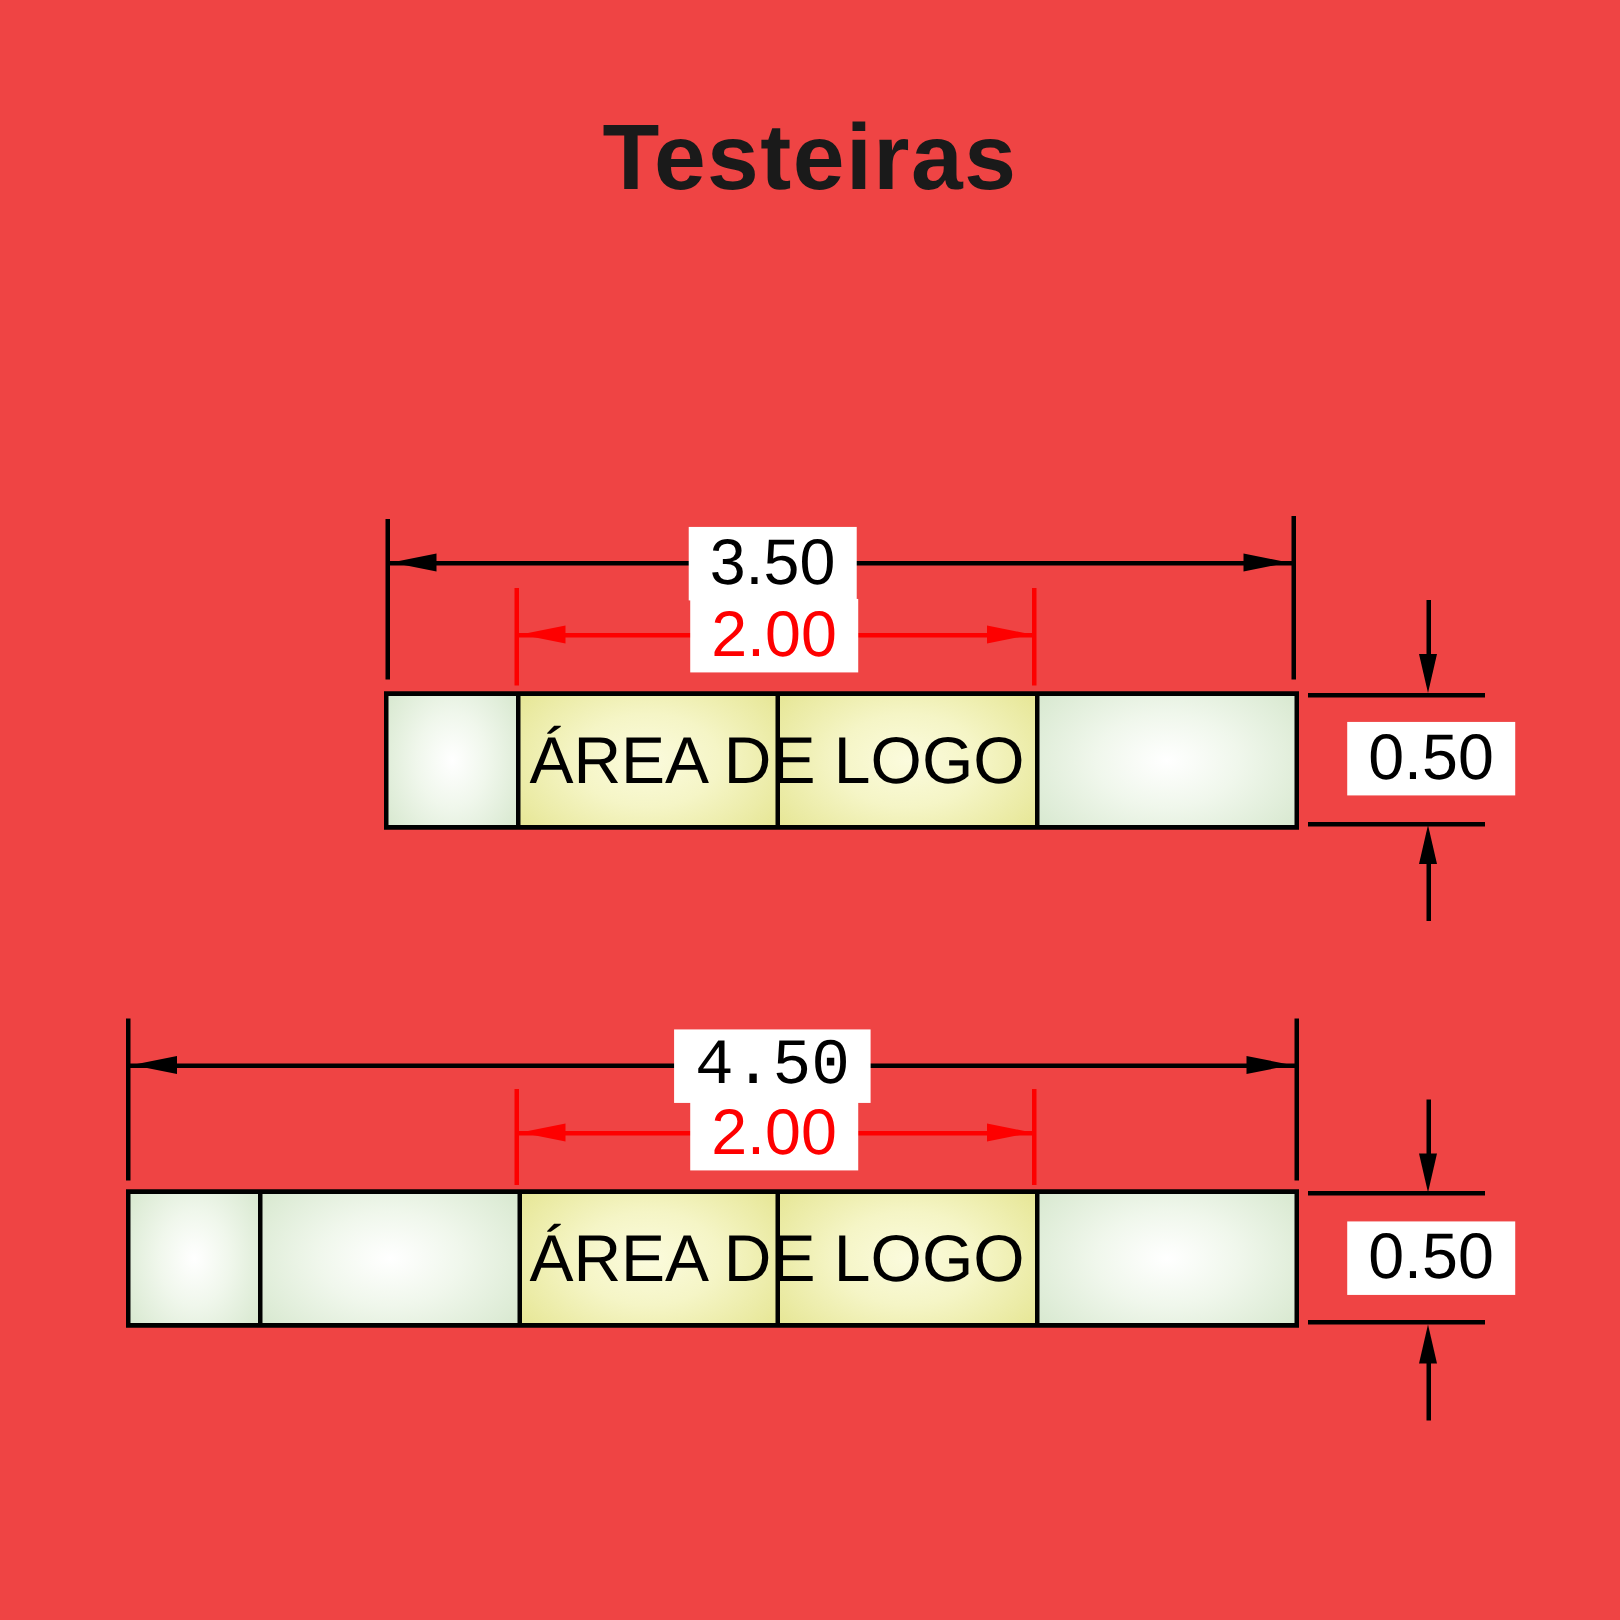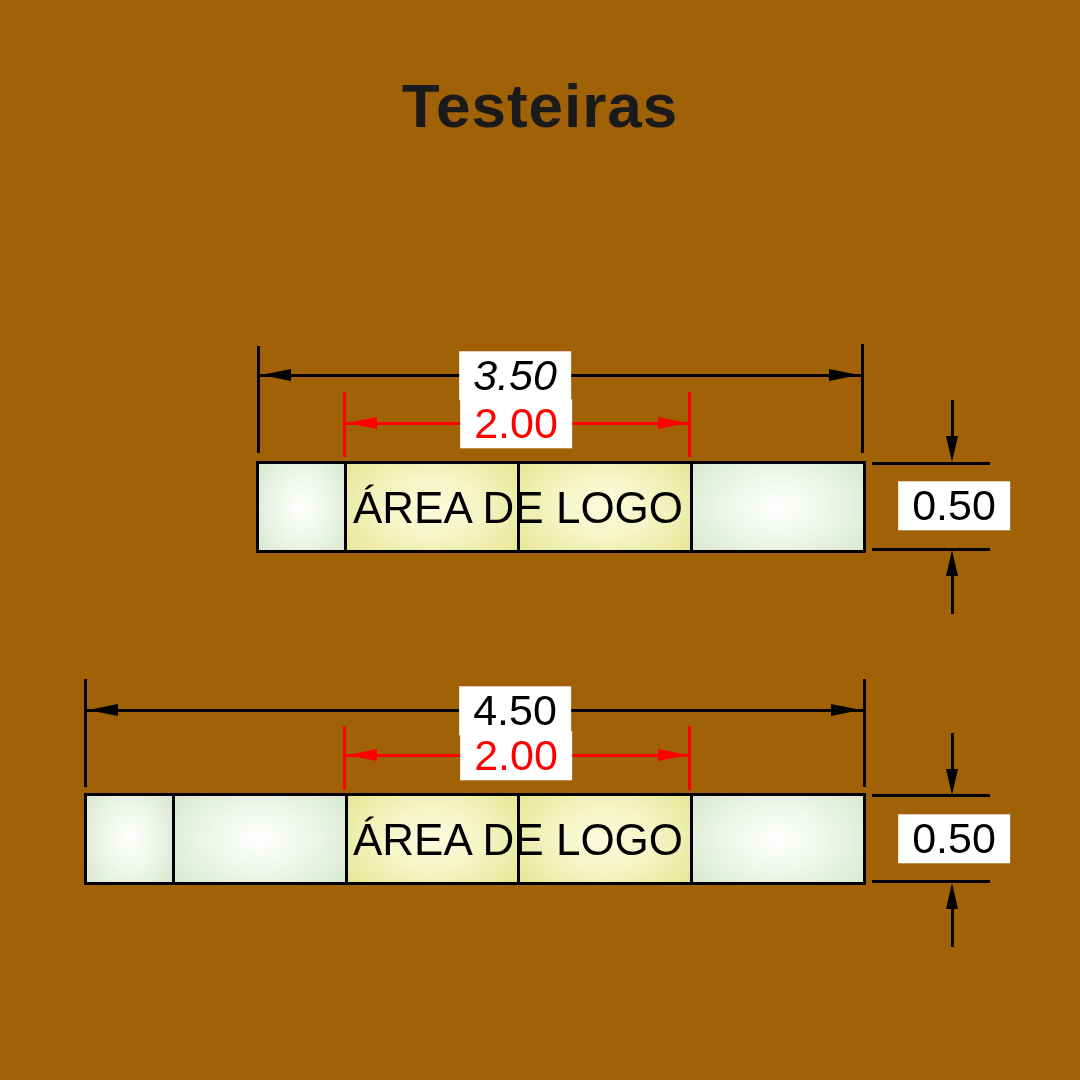--- a/index.html
+++ b/index.html
@@ -1,17 +1,17 @@
 <!DOCTYPE html>
 <html><head>
 <meta charset="utf-8">
 <style>
   html,body{margin:0;padding:0;background:#fff;}
   .canvas{
-    position:relative;width:1080px;height:1080px;background:#a16207;
+    position:relative;width:1080px;height:1080px;background:#ef4444;
     font-family:"Liberation Sans", sans-serif;color:#000;overflow:hidden;
   }
   .title{
     position:absolute;top:70px;left:0;width:100%;text-align:center;
     font-size:62px;font-weight:700;letter-spacing:1px;color:#1a1a1a;
   }
   
   .line-h{position:absolute;height:3px;background:currentColor;}
   .line-v{position:absolute;width:3px;background:currentColor;}
   .red{color:#fe0000;}
@@ -43,21 +43,21 @@
 
   <div class="title">Testeiras</div>
 
   <div>
 
     <div class="line-v" style="left:257px;top:346px;height:107px;"></div>
     <div class="line-v" style="left:861px;top:344px;height:109px;"></div>
     <div class="line-h" style="left:259px;top:374px;width:604px;"></div>
     <div class="arr left" style="left:261px;top:369px;"></div>
     <div class="arr right" style="left:829px;top:369px;"></div>
-    <div class="dim-label" style="left:515px;top:376px;font-style:italic;">3.50</div>
+    <div class="dim-label" style="left:515px;top:376px;">3.50</div>
 
     <div class="line-v red" style="left:343px;top:392px;height:65px;"></div>
     <div class="line-v red" style="left:688px;top:392px;height:65px;"></div>
     <div class="line-h red" style="left:345px;top:422px;width:345px;"></div>
     <div class="arr left red" style="left:347px;top:417px;"></div>
     <div class="arr right red" style="left:658px;top:417px;"></div>
     <div class="dim-label red" style="left:516px;top:424px;">2.00</div>
 
     <div class="bar" style="left:256px;top:461px;width:604px;height:86px;">
       <div class="cell green" style="flex:0.5 0 0;"></div>
@@ -76,21 +76,21 @@
     <div class="dim-label" style="left:954px;top:506px;">0.50</div>
   </div>
 
   <div>
 
     <div class="line-v" style="left:84px;top:679px;height:108px;"></div>
     <div class="line-v" style="left:863px;top:679px;height:108px;"></div>
     <div class="line-h" style="left:86px;top:709px;width:779px;"></div>
     <div class="arr left" style="left:88px;top:704px;"></div>
     <div class="arr right" style="left:831px;top:704px;"></div>
-    <div class="dim-label" style="left:515px;top:711px;">4.50</div>
+    <div class="dim-label" style="left:515px;top:711px;font-family:Liberation Mono, monospace;">4.50</div>
 
     <div class="line-v red" style="left:343px;top:726px;height:64px;"></div>
     <div class="line-v red" style="left:688px;top:726px;height:64px;"></div>
     <div class="line-h red" style="left:345px;top:754px;width:345px;"></div>
     <div class="arr left red" style="left:347px;top:749px;"></div>
     <div class="arr right red" style="left:658px;top:749px;"></div>
     <div class="dim-label red" style="left:516px;top:756px;">2.00</div>
 
     <div class="bar" style="left:84px;top:793px;width:776px;height:86px;">
       <div class="cell green" style="flex:0.5 0 0;"></div>

